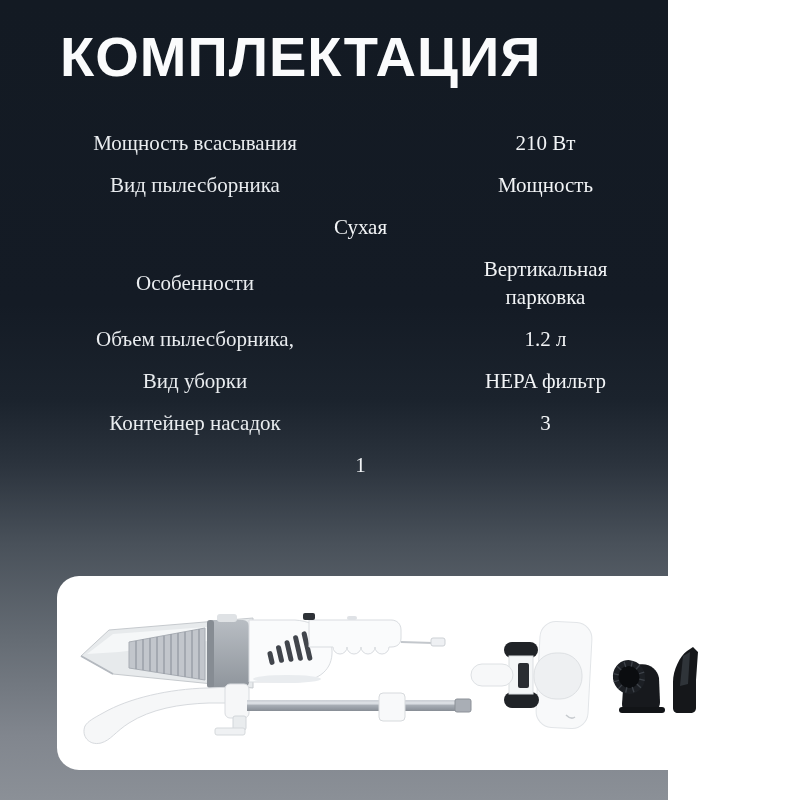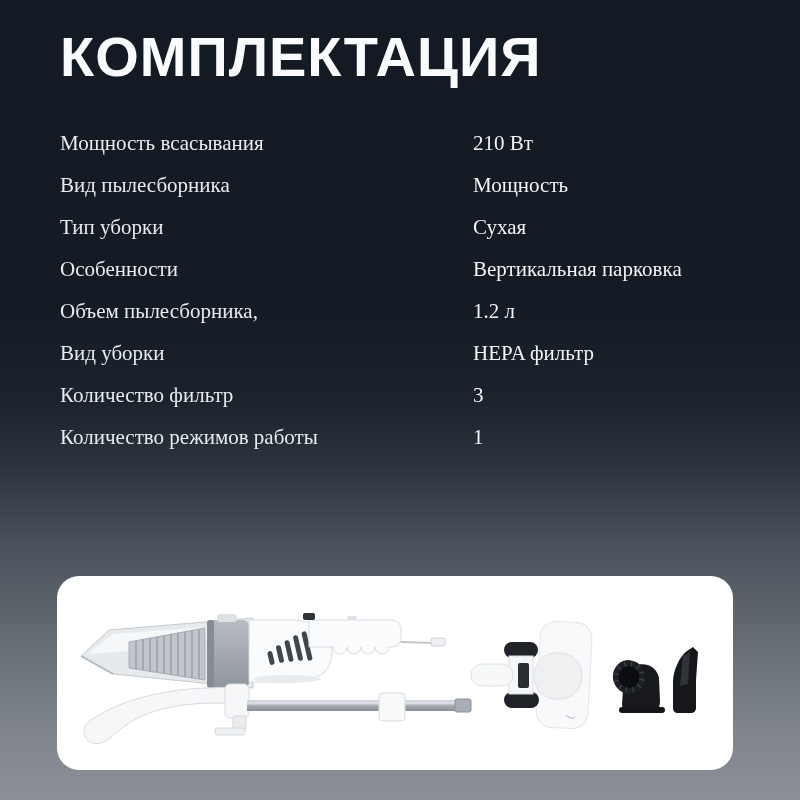--- a/index.html
+++ b/index.html
@@ -2,25 +2,26 @@
 <html><head>
 <meta charset="utf-8">
 <style>
   html,body{margin:0;padding:0;}
   body{
     width:800px;height:800px;overflow:hidden;
     font-family:"Liberation Sans","DejaVu Sans",sans-serif;
     -webkit-font-smoothing:antialiased;
   }
   .stage{
-    position:relative;width:800px;height:800px;
+    position:relative;width:668px;height:800px;
     background:linear-gradient(180deg,
       #131a23 0%, #141b25 38%, #1b232d 50%,
       #2b333d 58%, #49515a 68%, #656c74 80%,
       #81868e 92%, #8b9097 100%);
+    text-align:center;
   }
   .title{
     position:absolute;left:60px;top:28px;margin:0;
     font-size:56px;line-height:1.05;font-weight:800;
     letter-spacing:1px;color:#fafbfc;text-transform:uppercase;
   }
   .specs{
     position:absolute;left:60px;right:50px;top:129px;
   }
   .spec-row{
@@ -52,46 +53,44 @@
         <div class="spec-label">Мощность всасывания</div>
         <div class="spec-value">210 Вт</div>
       </div>
 
       <div class="spec-row">
         <div class="spec-label">Вид пылесборника</div>
         <div class="spec-value">Мощность</div>
       </div>
 
       <div class="spec-row">
-        <div class="spec-label">Тип уборки</div>
         <div class="spec-value">Сухая</div>
       </div>
 
       <div class="spec-row">
         <div class="spec-label">Особенности</div>
         <div class="spec-value">Вертикальная парковка</div>
       </div>
 
       <div class="spec-row">
         <div class="spec-label">Объем пылесборника,</div>
         <div class="spec-value">1.2 л</div>
       </div>
 
       <div class="spec-row">
         <div class="spec-label">Вид уборки</div>
         <div class="spec-value">HEPA фильтр</div>
       </div>
 
       <div class="spec-row">
-        <div class="spec-label">Количество фильтр</div>
+        <div class="spec-label">Контейнер насадок</div>
         <div class="spec-value">3</div>
       </div>
 
       <div class="spec-row">
-        <div class="spec-label">Количество режимов работы</div>
         <div class="spec-value">1</div>
       </div>
     </div>
 
   <div class="product-card">
     <svg viewBox="0 0 676 194" xmlns="http://www.w3.org/2000/svg">
       <defs>
         <linearGradient id="tubeGrad" x1="0" y1="0" x2="0" y2="1">
           <stop offset="0" stop-color="#d2d6db"></stop>
           <stop offset="0.45" stop-color="#aab0b7"></stop>

